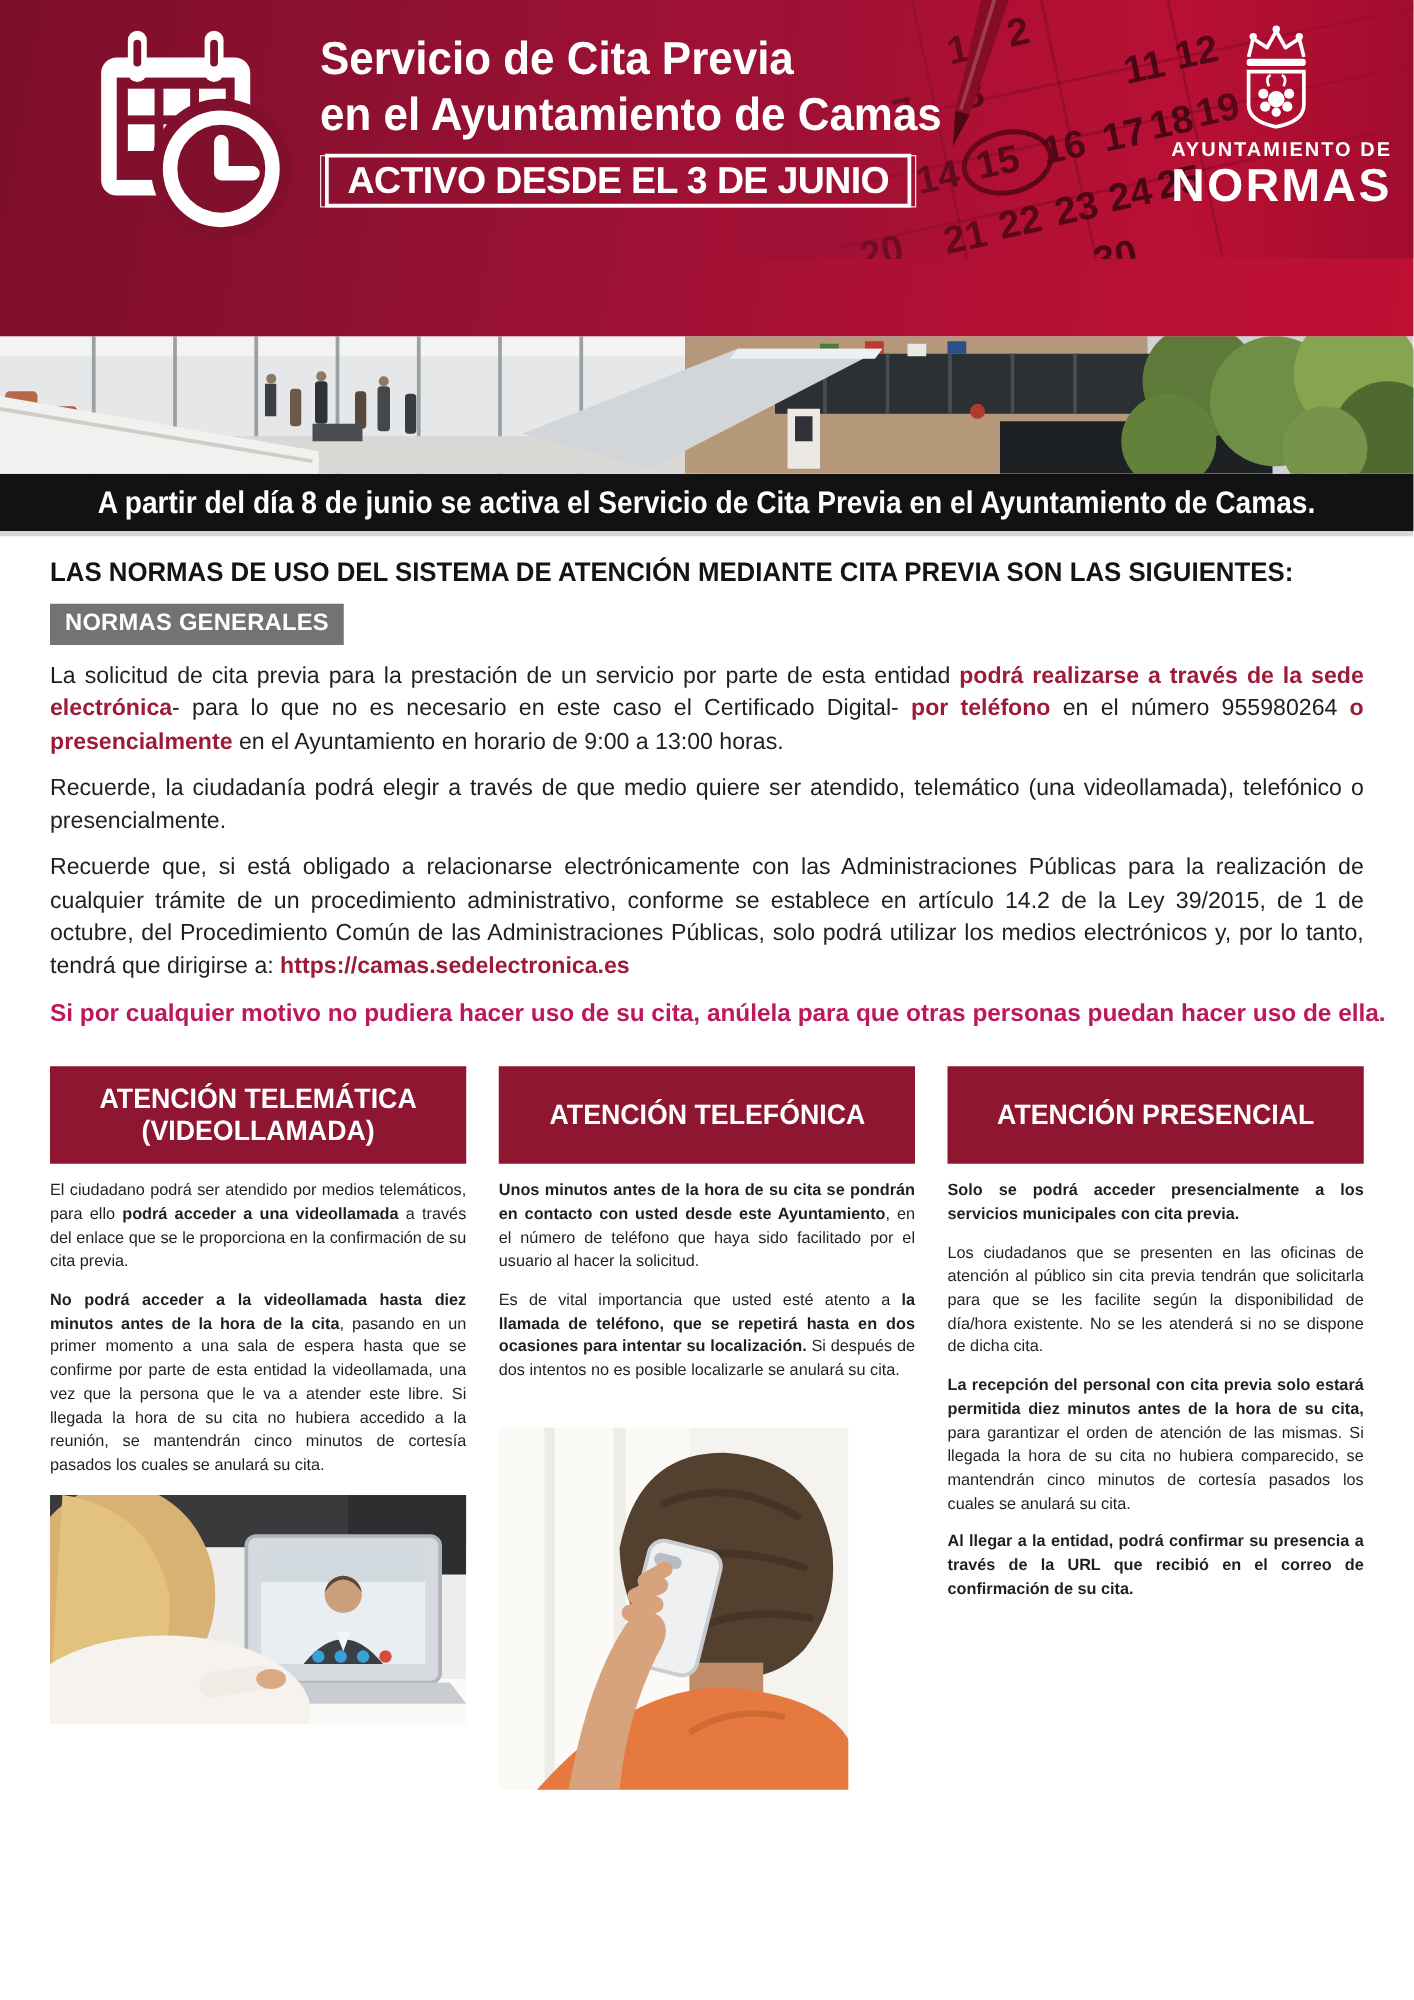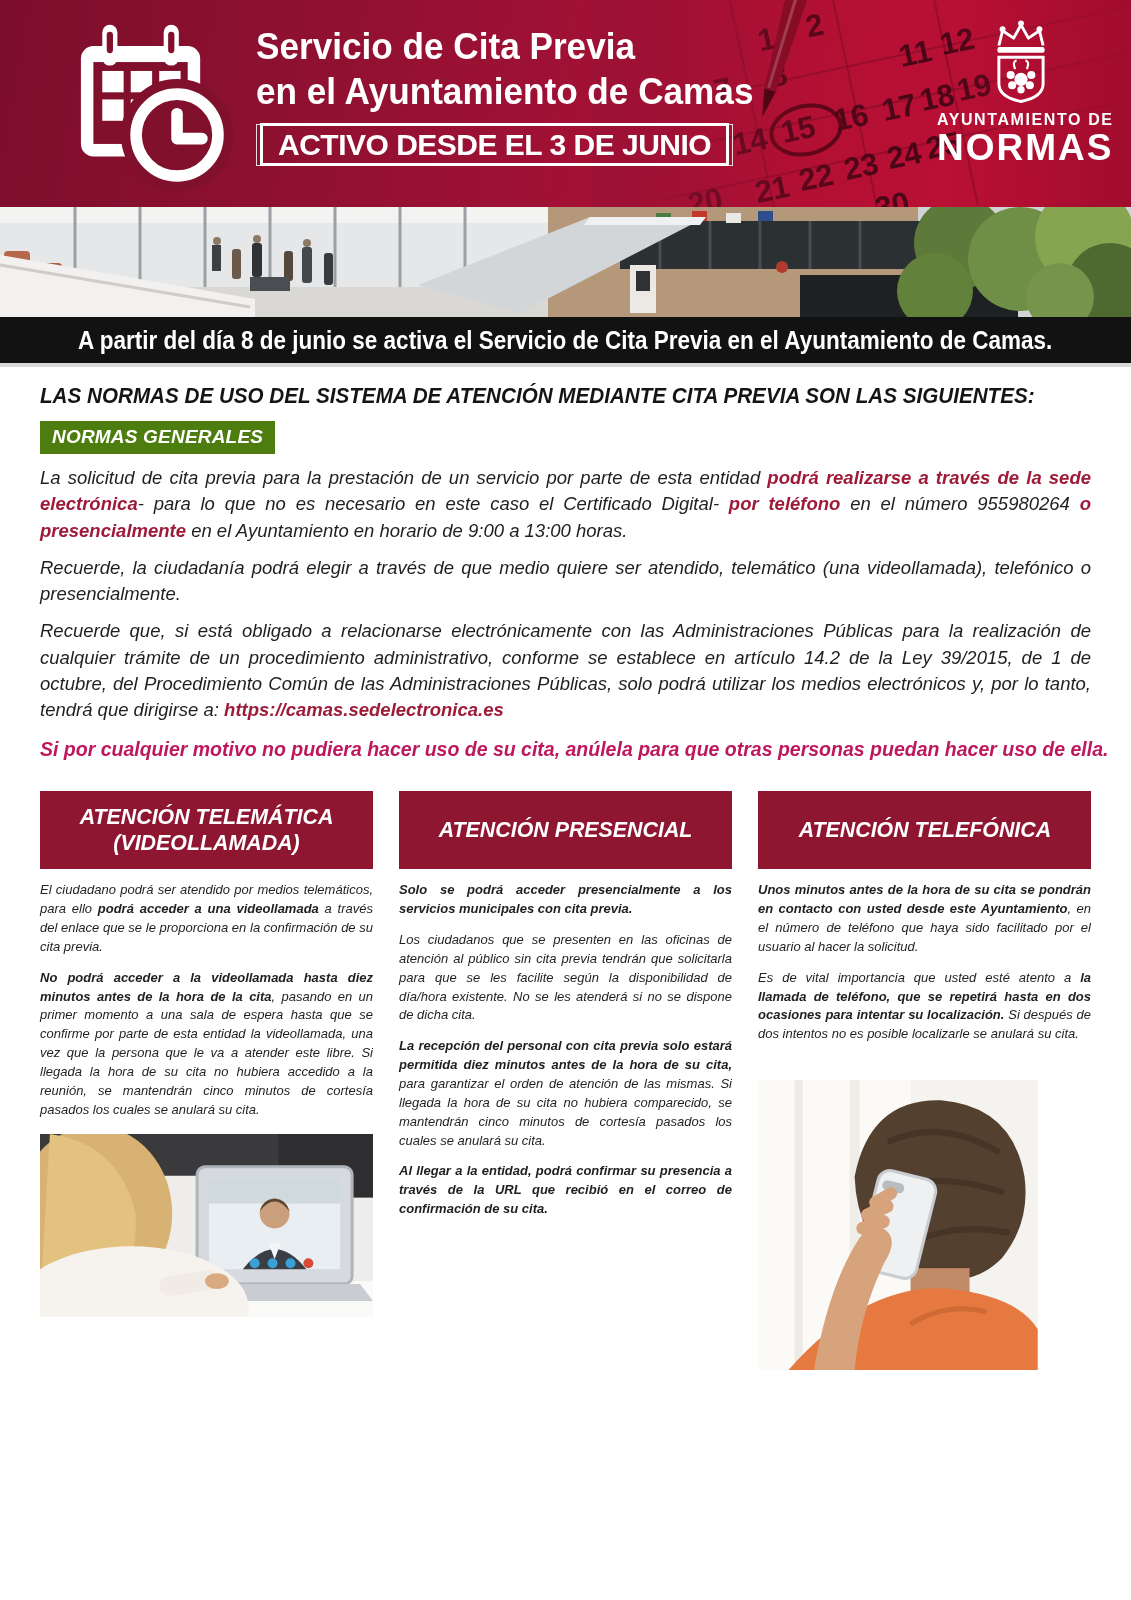--- a/index.html
+++ b/index.html
@@ -1,20 +1,20 @@
 <!DOCTYPE html>
 <html lang="es"><head>
 <meta charset="utf-8">
 <style>
   html,body{margin:0;padding:0;background:#fff;}
   .page{position:relative;width:1131px;height:1600px;overflow:hidden;background:#fff;
         font-family:"Liberation Sans","DejaVu Sans",sans-serif;color:#1f1f1f;}
 
   
-  .hdr{position:relative;height:207px;overflow:hidden;
+  .hdr{position:relative;height:269px;overflow:hidden;
        background:linear-gradient(100deg,#7c0e2b 0%,#8b102f 22%,#9c1134 45%,#b31034 70%,#c01034 100%);}
   .hdr-icon{position:absolute;left:56px;top:14px;width:178px;height:178px;z-index:3;}
   .hdr-titles{position:absolute;left:256px;top:24px;z-index:3;color:#fff;}
   .hdr-title{font-size:37px;font-weight:bold;line-height:1.22;white-space:nowrap;
              display:block;transform:scaleX(.95);transform-origin:left center;}
   .badge-outer{display:inline-block;margin-top:10px;border:1px solid rgba(255,255,255,.85);padding:3px;}
   .badge-inner{border:3px solid #fff;padding:2px 15px;font-size:30px;font-weight:bold;color:#fff;
                letter-spacing:-.5px;white-space:nowrap;}
   
   .cal-bg{position:absolute;right:0;top:0;width:540px;height:207px;z-index:1;overflow:hidden;}
@@ -33,24 +33,24 @@
   .hdr-logo .lg-name{font-size:37px;font-weight:bold;letter-spacing:2px;line-height:1.05;}
 
   
   .strip{display:block;width:1131px;height:110px;}
   .banner{height:46px;background:#121212;display:flex;align-items:center;justify-content:center;}
   .banner span{color:#fff;font-weight:bold;font-size:25px;white-space:nowrap;display:inline-block;
                transform:scaleX(.9);transform-origin:center;}
   .divider{height:4px;background:#d8d8d8;}
 
   
-  .main{padding:0 40px;font-style:italic;}
+  .main{padding:0 40px;}
   .intro-heading{margin-top:17px;font-size:21.5px;font-weight:bold;color:#141414;white-space:nowrap;
                  display:inline-block;transform:scaleX(.96);transform-origin:left center;}
-  .label{display:inline-block;margin-top:12px;background:#4d7c0f;color:#fff;font-weight:bold;
+  .label{display:inline-block;margin-top:12px;background:#737373;color:#fff;font-weight:bold;
          font-size:19px;padding:5px 12px 6px;letter-spacing:.2px;}
   p.body{font-size:18.5px;line-height:1.42;text-align:justify;margin:11px 0;}
   .seg-b{font-weight:bold;}
   .seg-rb{font-weight:bold;color:#9d1b38;}
   .warning{margin:15px 0 0;font-size:19.5px;font-weight:bold;color:#be185d;white-space:nowrap;}
 
   
   .cols{display:grid;grid-template-columns:1fr 1fr 1fr;gap:26px;margin-top:30px;}
   .col-h{background:#8e1631;color:#fff;min-height:70px;display:flex;align-items:center;justify-content:center;
          text-align:center;padding:4px 12px;}
@@ -255,30 +255,20 @@
           <ellipse cx="55" cy="80" rx="78" ry="88" fill="#d8b272"></ellipse>
           <path d="M10 0 Q80 10 96 80 Q100 130 70 170 L0 170 Z" fill="#e3c17f"></path>
           <ellipse cx="92" cy="175" rx="118" ry="62" fill="#f6f3ef"></ellipse>
           <rect x="120" y="140" width="60" height="20" rx="10" fill="#f0ece5" transform="rotate(-8 150 150)"></rect>
           <ellipse cx="178" cy="148" rx="12" ry="8" fill="#d9a982"></ellipse>
         </svg>
       </div>
 
       <div class="col">
         <div class="col-h">
-          <span>ATENCIÓN PRESENCIAL</span>
-        </div>
-        <p class="body"><span class="seg-b">Solo se podrá acceder presencialmente a los servicios municipales con cita previa.</span></p>
-        <p class="body">Los ciudadanos que se presenten en las oficinas de atención al público sin cita previa tendrán que solicitarla para que se les facilite según la disponibilidad de día/hora existente. No se les atenderá si no se dispone de dicha cita.</p>
-        <p class="body"><span class="seg-b">La recepción del personal con cita previa solo estará permitida diez minutos antes de la hora de su cita,</span><span class="seg-n"> para garantizar el orden de atención de las mismas. Si llegada la hora de su cita no hubiera comparecido, se mantendrán cinco minutos de cortesía pasados los cuales se anulará su cita.</span></p>
-        <p class="body"><span class="seg-b">Al llegar a la entidad, podrá confirmar su presencia a través de la URL que recibió en el correo de confirmación de su cita.</span></p>
-      </div>
-
-      <div class="col">
-        <div class="col-h">
           <span>ATENCIÓN TELEFÓNICA</span>
         </div>
         <p class="body"><span class="seg-b">Unos minutos antes de la hora de su cita se pondrán en contacto con usted desde este Ayuntamiento</span><span class="seg-n">, en el número de teléfono que haya sido facilitado por el usuario al hacer la solicitud.</span></p>
         <p class="body gap-top"><span class="seg-n">Es de vital importancia que usted esté atento a </span><span class="seg-b">la llamada de teléfono, que se repetirá hasta en dos ocasiones para intentar su localización.</span><span class="seg-n"> Si después de dos intentos no es posible localizarle se anulará su cita.</span></p>
         <svg class="col-photo phone" viewBox="0 0 275 285">
           <rect x="0" y="0" width="275" height="285" fill="#f5f3f0"></rect>
           <rect x="0" y="0" width="150" height="285" fill="#fbfaf7"></rect>
           <line x1="40" y1="0" x2="40" y2="285" stroke="#edebe6" stroke-width="8"></line>
           <line x1="95" y1="0" x2="95" y2="285" stroke="#efede8" stroke-width="10"></line>
           <ellipse cx="140" cy="140" rx="26" ry="34" fill="#d39b76"></ellipse>
@@ -291,15 +281,25 @@
           <rect x="122" y="100" width="22" height="10" rx="5" transform="rotate(14 133 105)" fill="#b9bcc0"></rect>
           <path d="M55 285 Q70 200 100 155 Q112 138 126 148 Q138 158 124 180 Q100 230 95 285 Z" fill="#d6a37d"></path>
           <g fill="#d6a37d">
             <rect x="96" y="136" width="34" height="13" rx="6.5" transform="rotate(-18 113 142)"></rect>
             <rect x="100" y="122" width="34" height="13" rx="6.5" transform="rotate(-24 117 128)"></rect>
             <rect x="108" y="110" width="30" height="12" rx="6" transform="rotate(-30 123 116)"></rect>
           </g>
         </svg>
       </div>
 
+      <div class="col">
+        <div class="col-h">
+          <span>ATENCIÓN PRESENCIAL</span>
+        </div>
+        <p class="body"><span class="seg-b">Solo se podrá acceder presencialmente a los servicios municipales con cita previa.</span></p>
+        <p class="body">Los ciudadanos que se presenten en las oficinas de atención al público sin cita previa tendrán que solicitarla para que se les facilite según la disponibilidad de día/hora existente. No se les atenderá si no se dispone de dicha cita.</p>
+        <p class="body"><span class="seg-b">La recepción del personal con cita previa solo estará permitida diez minutos antes de la hora de su cita,</span><span class="seg-n"> para garantizar el orden de atención de las mismas. Si llegada la hora de su cita no hubiera comparecido, se mantendrán cinco minutos de cortesía pasados los cuales se anulará su cita.</span></p>
+        <p class="body"><span class="seg-b">Al llegar a la entidad, podrá confirmar su presencia a través de la URL que recibió en el correo de confirmación de su cita.</span></p>
+      </div>
+
     </div>
   </div>
 </div>
 
 </body></html>

